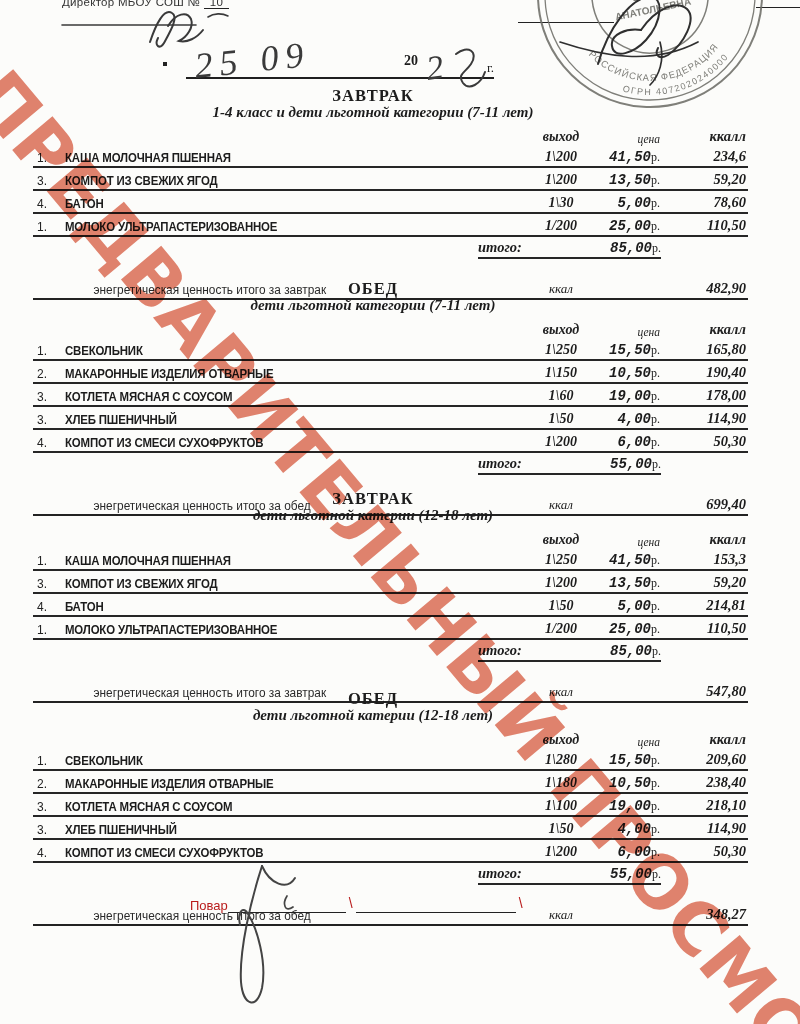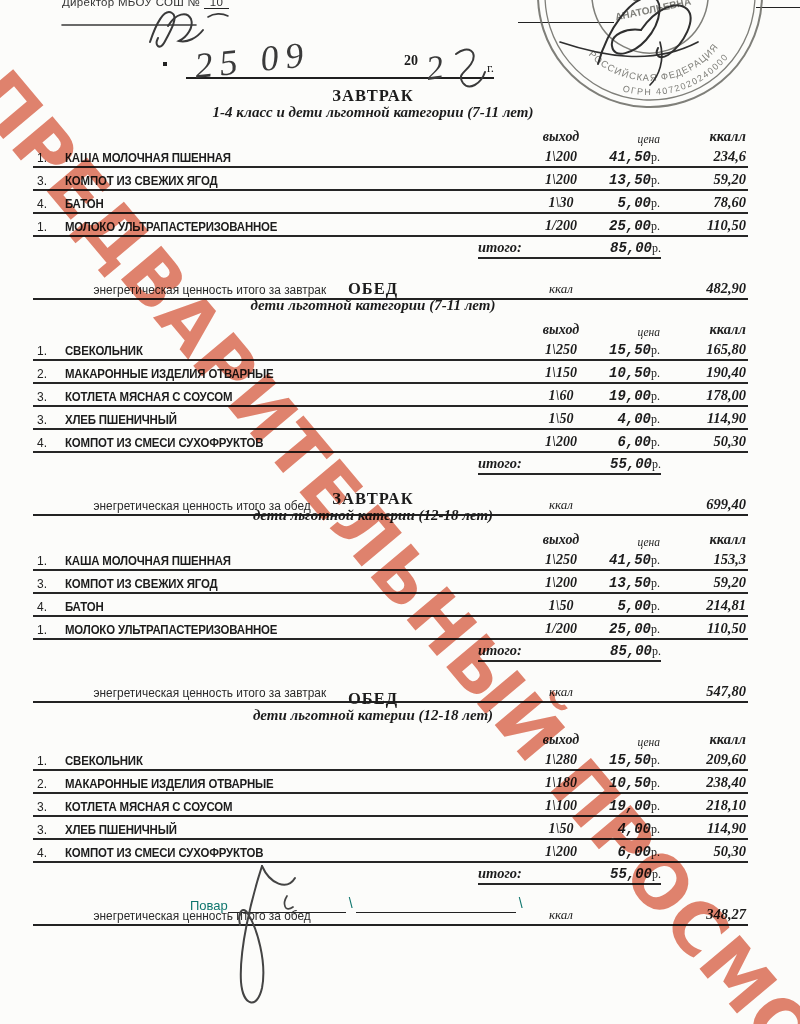--- a/index.html
+++ b/index.html
@@ -34,21 +34,21 @@
   .c-kcal{font-family:"Liberation Serif",serif;font-weight:bold;font-style:italic;font-size:14.5px;text-align:right;padding-right:2px;}
   .total-row{margin-left:445px;width:183px;display:flex;justify-content:space-between;align-items:flex-end;
              height:19px;border-bottom:2px solid #262626;padding-bottom:1px;}
   .t-label{font-family:"Liberation Serif",serif;font-weight:bold;font-style:italic;font-size:14.5px;}
   .energy-row{height:20px;border-bottom:2.5px solid #222;margin-top:18px;padding-bottom:1px;}
   .en-label{font-weight:normal;font-size:12.5px;letter-spacing:0;transform:scaleX(.95);transform-origin:left bottom;padding-left:30px;color:#2a2a2a;}
   .en-kcal{font-weight:normal;font-style:italic;font-size:13px;text-align:center;}
   .en-val{font-size:14.5px;}
 
   
-  .cook{position:absolute;top:895px;left:190px;display:flex;align-items:flex-end;font-size:13px;color:#0f766e;}
+  .cook{position:absolute;top:895px;left:190px;display:flex;align-items:flex-end;font-size:13px;color:#b91c1c;}
   .sig-line{display:inline-block;height:17px;border-bottom:1.5px solid #222;}
   .sl1{width:118px;} .sl2{width:160px;}
   .bs{padding:0 3px;font-size:14px;transform:translateY(-2px);}
 
   
   .ink{position:absolute;top:0;left:0;z-index:3;pointer-events:none;}
   .stamp-svg{position:absolute;top:-135px;left:520px;z-index:2;opacity:.88;}
   .watermark{position:absolute;top:55px;left:20px;z-index:6;transform:rotate(50deg);transform-origin:0 0;
              font-family:"DejaVu Sans","Liberation Sans",sans-serif;font-weight:bold;font-size:72px;letter-spacing:1px;
              white-space:nowrap;color:rgba(221,110,86,.85);mix-blend-mode:multiply;}

